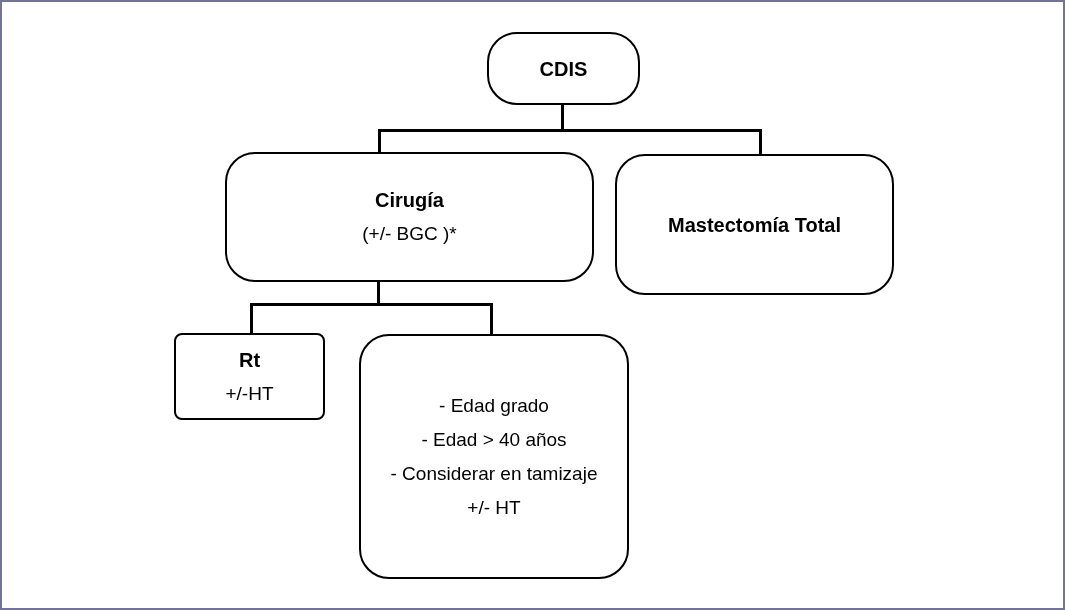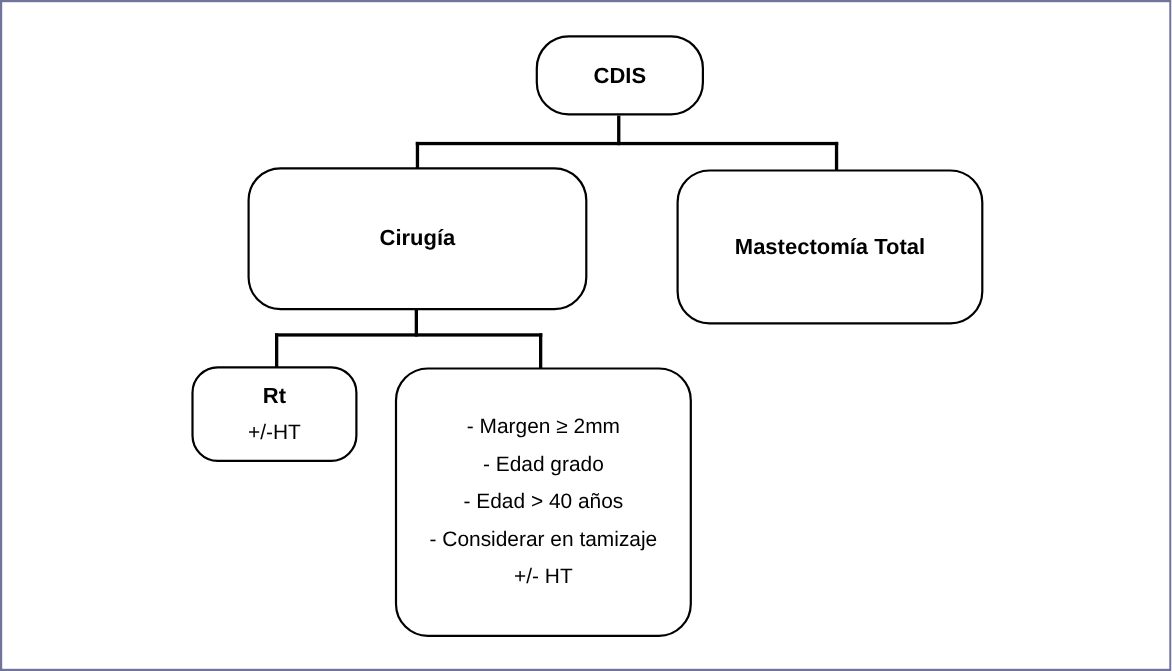--- a/index.html
+++ b/index.html
@@ -44,23 +44,23 @@
     white-space: nowrap;
   }
   .line {
     position: absolute;
     background: #000000;
     z-index: 1;
   }
 
   
   #node-root        { left: 485px; top: 30px;  width: 153px; height: 73px;  }
-  #node-conservative{ left: 223px; top: 150px; width: 309px; height: 130px; }
+  #node-conservative{ left: 223px; top: 150px; width: 369px; height: 130px; }
   #node-mastectomy  { left: 613px; top: 152px; width: 279px; height: 141px; }
-  #node-rt          { left: 172px; top: 331px; width: 151px; height: 87px; border-radius: 24px; }
+  #node-rt          { left: 172px; top: 331px; width: 151px; height: 87px; border-radius: 8px; }
   #node-nort        { left: 357px; top: 332px; width: 270px; height: 245px; }
 
   
   #c1-stem  { left: 559px; top: 103px; width: 3px;   height: 27px; }
   #c1-bar   { left: 376px; top: 127px; width: 384px; height: 3px;  }
   #c1-dropL { left: 376px; top: 127px; width: 3px;   height: 26px; }
   #c1-dropR { left: 757px; top: 127px; width: 3px;   height: 28px; }
 
   
   #c2-stem  { left: 375px; top: 279px; width: 3px;   height: 25px; }
@@ -82,32 +82,32 @@
   <div class="line" id="c2-bar"></div>
   <div class="line" id="c2-dropL"></div>
   <div class="line" id="c2-dropR"></div>
 
   <div class="node" id="node-root">
     <div class="title">CDIS</div>
   </div>
 
   <div class="node" id="node-conservative">
     <div class="title">Cirugía</div>
+    <div class="plain">(+/- BGC )*</div>
   </div>
 
   <div class="node" id="node-mastectomy">
     <div class="title">Mastectomía Total</div>
   </div>
 
   <div class="node" id="node-rt">
     <div class="title">Rt</div>
     <div class="plain">+/-HT</div>
   </div>
 
   <div class="node" id="node-nort">
-    <div class="plain criteria-item">- Margen ≥ 2mm</div>
     <div class="plain criteria-item">- Edad grado</div>
     <div class="plain criteria-item">- Edad &gt; 40 años</div>
     <div class="plain criteria-item">- Considerar en tamizaje</div>
     <div class="plain criteria-item">+/- HT</div>
   </div>
 
 </div>
 
 </body></html>

